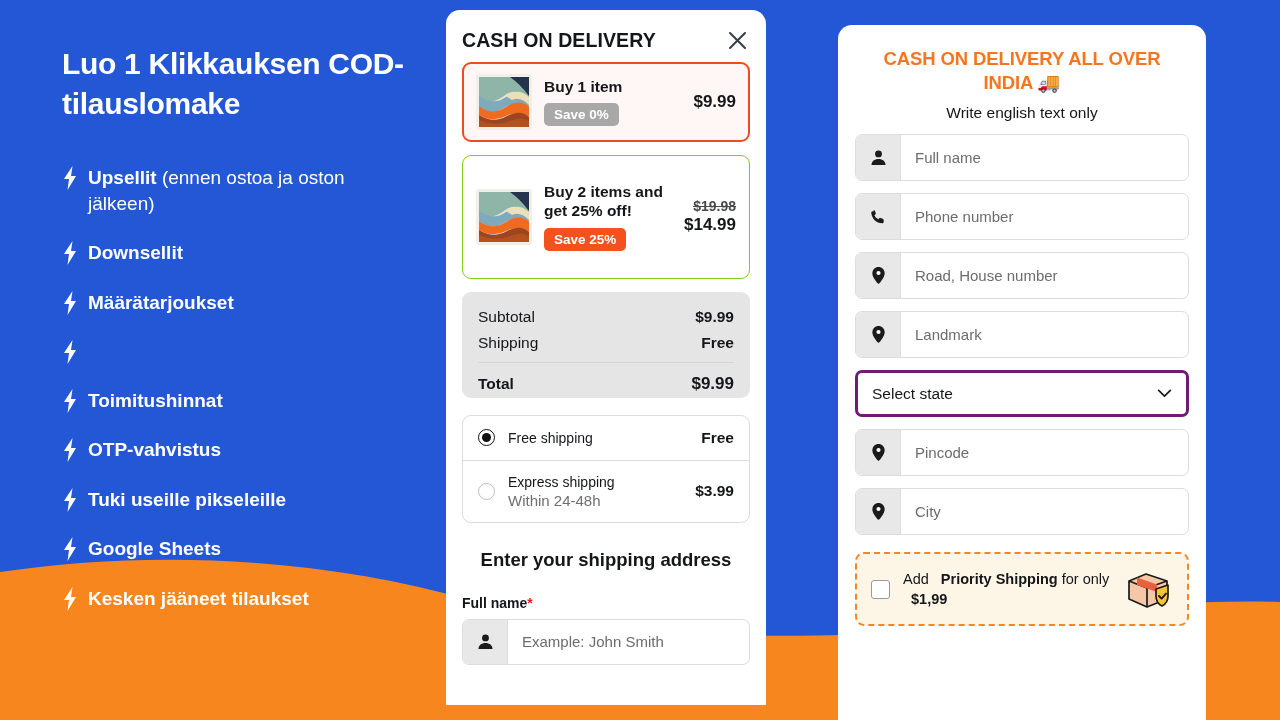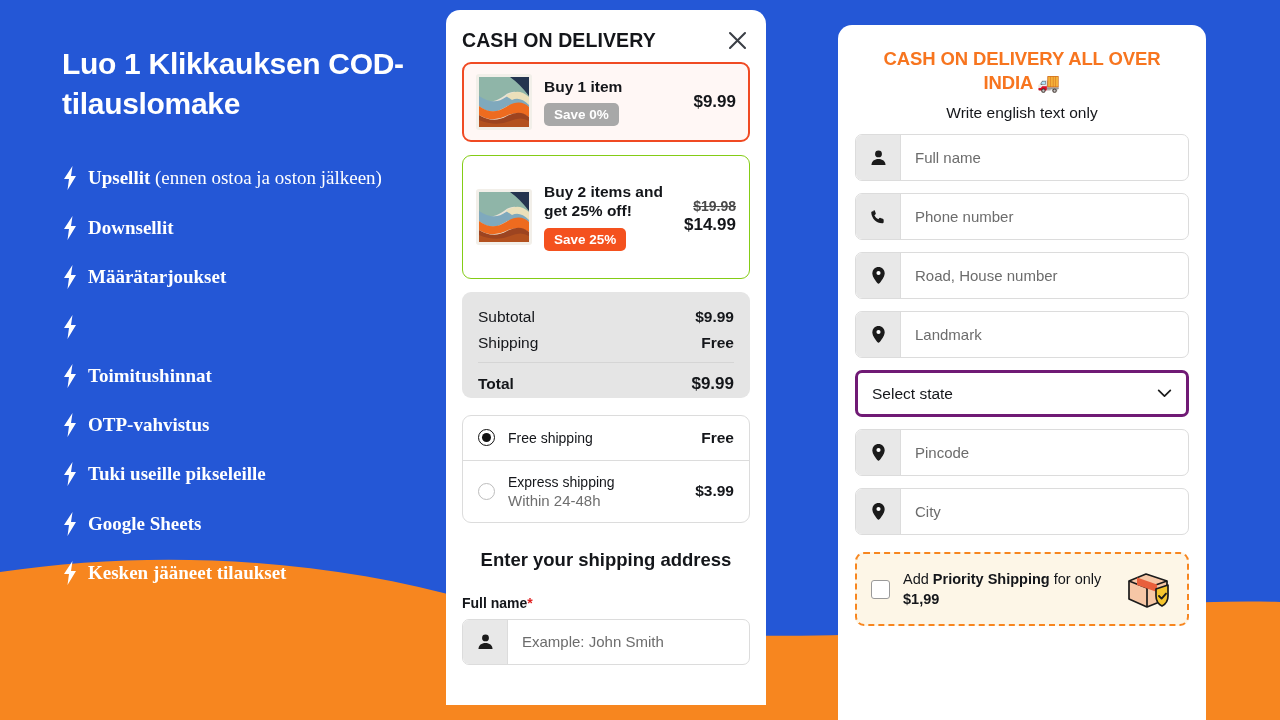--- a/index.html
+++ b/index.html
@@ -27,21 +27,21 @@
     padding: 44px 18px 0 62px;
   }
   #promo-title {
     color: #ffffff;
     font-size: 30px;
     font-weight: bold;
     line-height: 1.32;
     letter-spacing: -0.3px;
     max-width: 350px;
   }
-  #feature-list { margin-top: 42px; font-family: Liberation Serif, serif; }
+  #feature-list { margin-top: 42px; }
   .feature-row {
     display: flex;
     align-items: flex-start;
     gap: 10px;
     margin-bottom: 24px;
   }
   .bolt-icon {
     flex: 0 0 auto;
     width: 16px; height: 24px;
     margin-top: 1px;
@@ -299,21 +299,21 @@
     border: 1.6px solid #9a9a9a;
     border-radius: 3px;
     background: #fff;
   }
   #priority-text {
     flex: 1 1 auto;
     font-size: 14.5px;
     color: #14161a;
     line-height: 1.38;
   }
-  #priority-text b { font-weight: bold; }
+  #priority-text b { font-weight: bold; margin-left: 8px; }
   .pkg-icon { flex: 0 0 auto; width: 50px; height: 44px; }
 </style>
 </head>
 <body>
 
 <svg id="bg-wave" viewBox="0 0 1280 720" preserveAspectRatio="none">
   <rect x="0" y="0" width="1280" height="720" fill="#2457d6"></rect>
   <path d="M0,572 C160,548 330,560 470,600 C650,650 900,640 1060,616 C1140,604 1215,600 1280,602 L1280,720 L0,720 Z" fill="#f7861f"></path>
 </svg>
 

